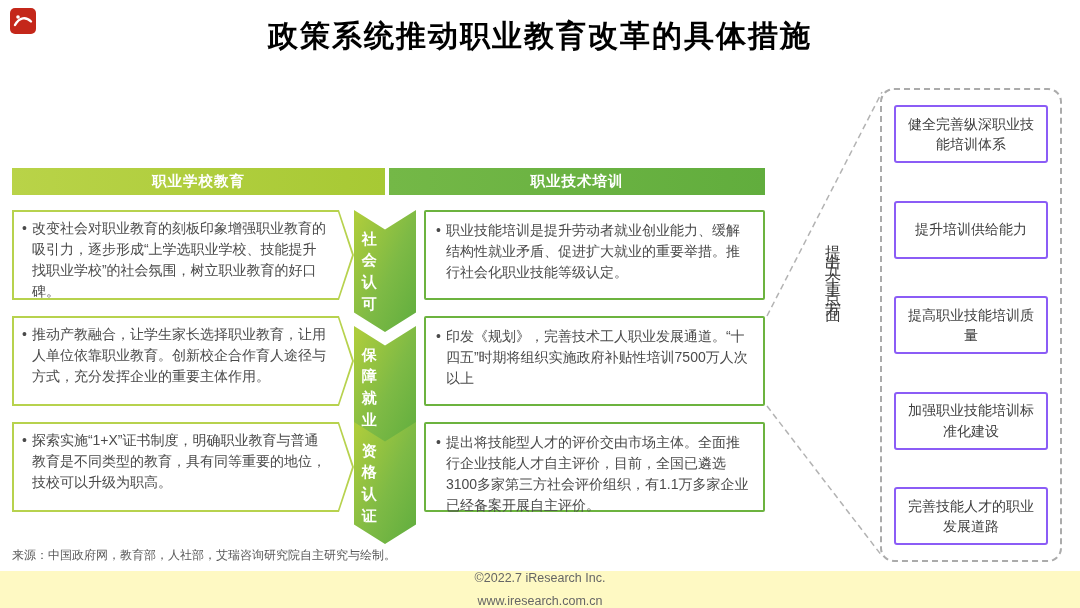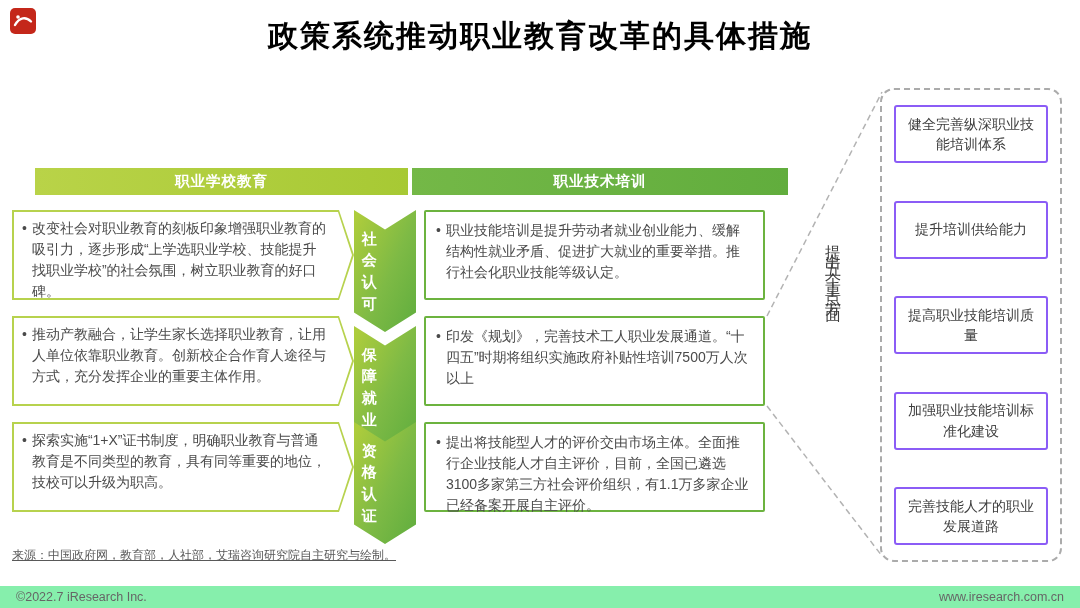--- a/index.html
+++ b/index.html
@@ -18,21 +18,21 @@
   .title {
     position:absolute; top:16px; left:0; width:100%;
     text-align:center; font-size:30px; font-weight:700;
     color:#000000; letter-spacing:2px;
   }
 
   
   .hdr {
     position:absolute; top:168px; height:27px;
     display:flex; align-items:center; justify-content:center;
-    color:#fff; font-weight:700; font-size:14.5px; letter-spacing:1px;margin-left:23px;
+    color:#fff; font-weight:700; font-size:14.5px; letter-spacing:1px;
   }
   .hdr-left  { left:12px;  width:373px; background:linear-gradient(90deg,#b9d348,#a7c934); }
   .hdr-right { left:389px; width:376px; background:linear-gradient(90deg,#74b847,#61ad3d); }
 
   
   .arrow-box { position:absolute; left:12px; width:342px; }
   .ab-border {
     position:absolute; inset:0; background:#b7d24e;
     clip-path:polygon(0 0, calc(100% - 15px) 0, 100% 50%, calc(100% - 15px) 100%, 0 100%);
   }
@@ -86,25 +86,25 @@
     text-align:center; font-size:14px; color:#3f3f3f;
     padding:4px 8px; line-height:1.45;
   }
   .vertical-label {
     position:absolute; left:822px; top:232px;
     writing-mode:vertical-rl; letter-spacing:9px;
     font-size:16px; color:#3c3c3c;
   }
 
   
-  .source { position:absolute; left:12px; top:547px; font-size:12px; color:#595959;text-decoration:underline; }
+  .source { position:absolute; left:12px; top:547px; font-size:12px; color:#595959; }
   .footer {
-    position:absolute; left:0; bottom:0; width:100%; height:22px;
-    background:#86efac; display:flex; align-items:center; justify-content:space-between;
-    padding:0 16px; font-size:12.5px; color:#666;
+    position:absolute; left:0; bottom:0; width:100%; height:37px;
+    background:#fef9c3; display:flex; align-items:center; justify-content:space-between;
+    padding:0 16px; font-size:12.5px; color:#666;flex-direction:column;
   }
 </style>
 </head>
 <body>
 
 <div class="canvas">
 
   <div class="logo">
     <svg width="26" height="26" viewBox="0 0 26 26">
       <rect width="26" height="26" rx="5" fill="#c4271a"></rect>

